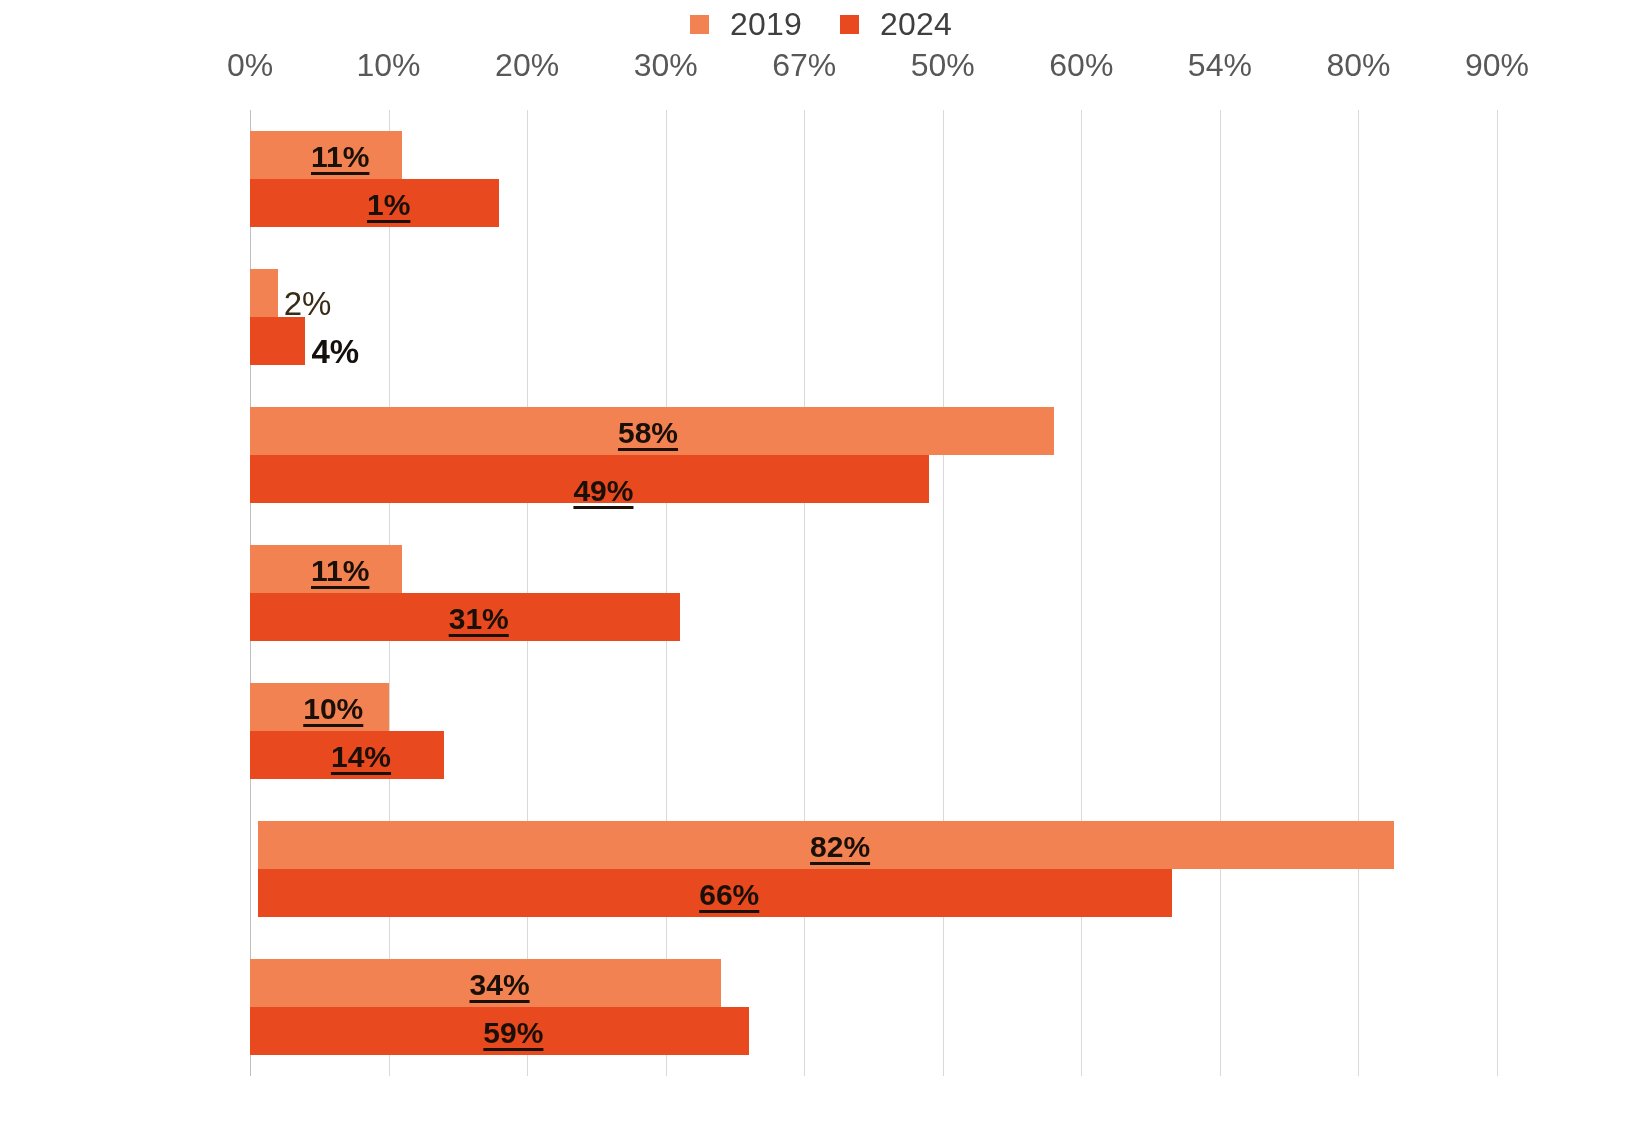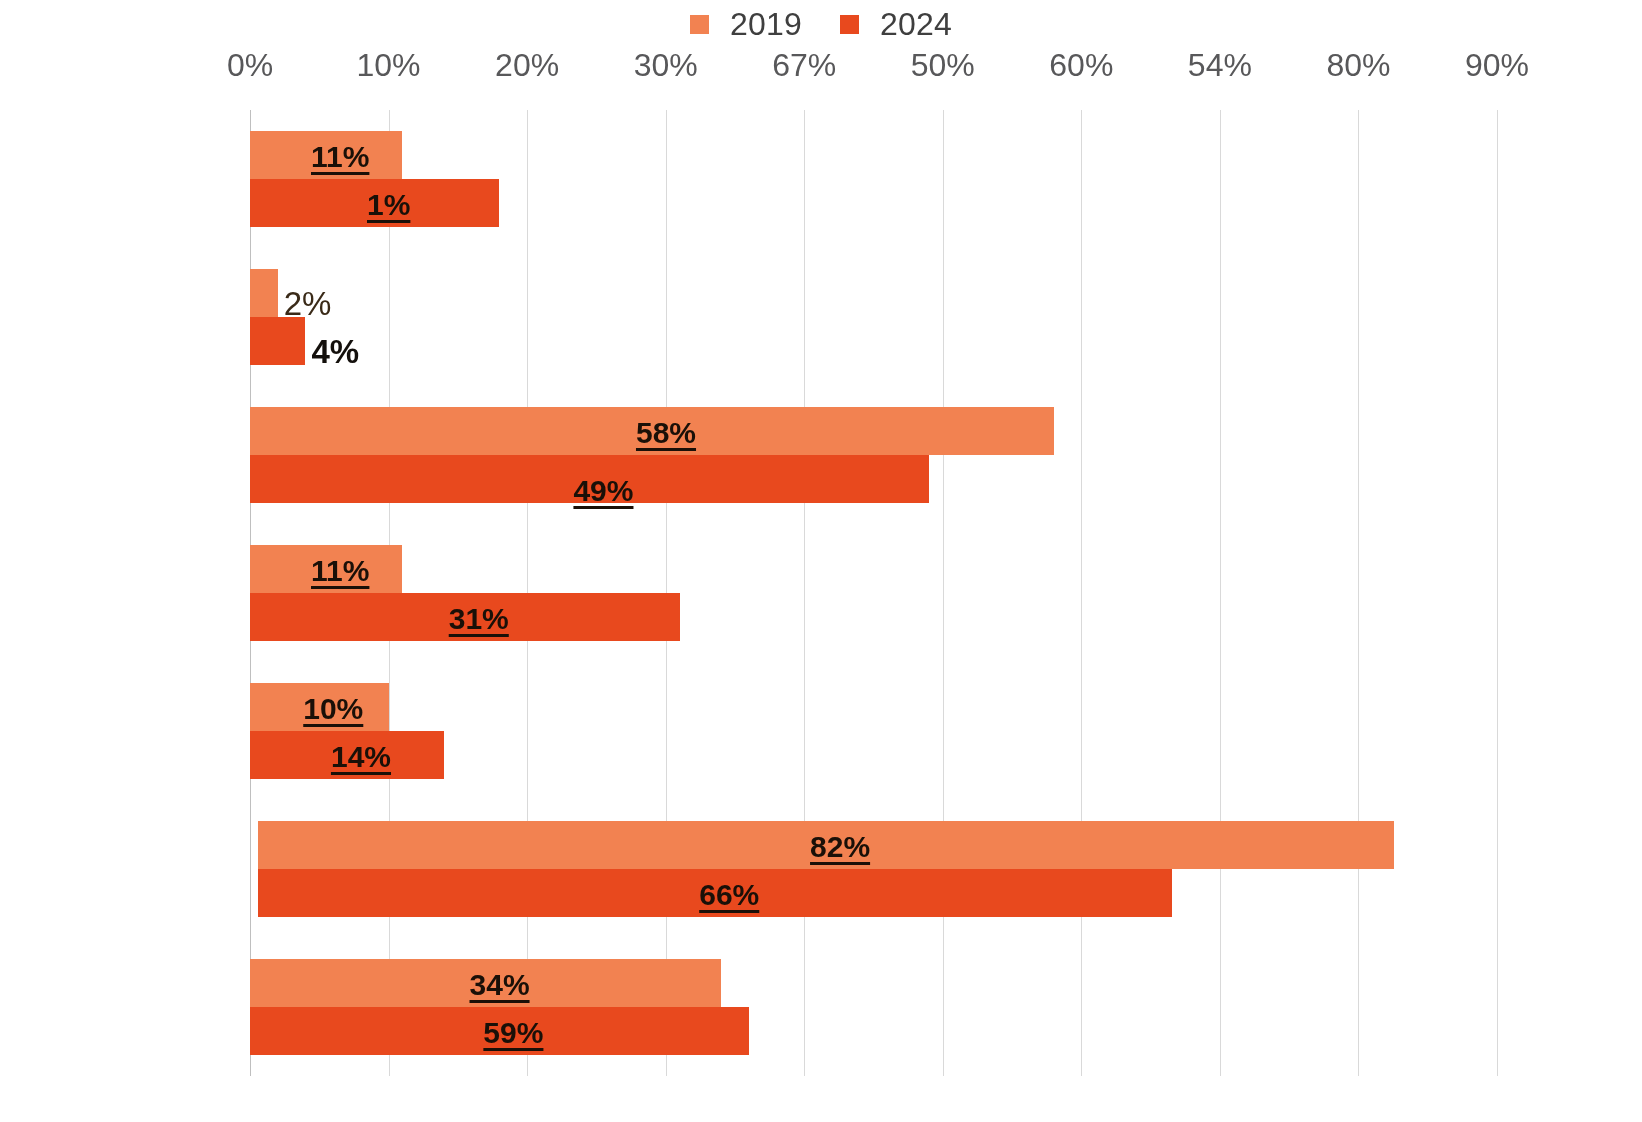--- a/index.html
+++ b/index.html
@@ -198,21 +198,21 @@
         <span class="bar-value" style="left: 138.7px; top: 74px;">1%</span>
       </div>
       <div class="bar-group" style="top: 159px; height: 96px;">
         <div class="bar bar-2019" style="top: 0px; width: 27.7111px;"></div>
         <span class="bar-value outside" style="left: 33.7111px; transform: translate(0px, -50%); top: 34px;">2%</span>
         <div class="bar bar-2024" style="top: 48px; width: 55.4222px;"></div>
         <span class="bar-value outside-dark" style="left: 61.4222px; transform: translate(0px, -50%); top: 82px;">4%</span>
       </div>
       <div class="bar-group" style="top: 297px; height: 96px;">
         <div class="bar bar-2019" style="top: 0px; width: 803.622px;"></div>
-        <span class="bar-value" style="left: 416px; top: 26px;">58%</span>
+        <span class="bar-value" style="left: 398px; top: 26px;">58%</span>
         <div class="bar bar-2024" style="top: 48px; width: 678.922px;"></div>
         <span class="bar-value" style="left: 353.461px; top: 84px;">49%</span>
       </div>
       <div class="bar-group" style="top: 435px; height: 96px;">
         <div class="bar bar-2019" style="top: 0px; width: 152.411px;"></div>
         <span class="bar-value" style="left: 90.2056px; top: 26px;">11%</span>
         <div class="bar bar-2024" style="top: 48px; width: 429.522px;"></div>
         <span class="bar-value" style="left: 228.761px; top: 74px;">31%</span>
       </div>
       <div class="bar-group" style="top: 573px; height: 96px;">

